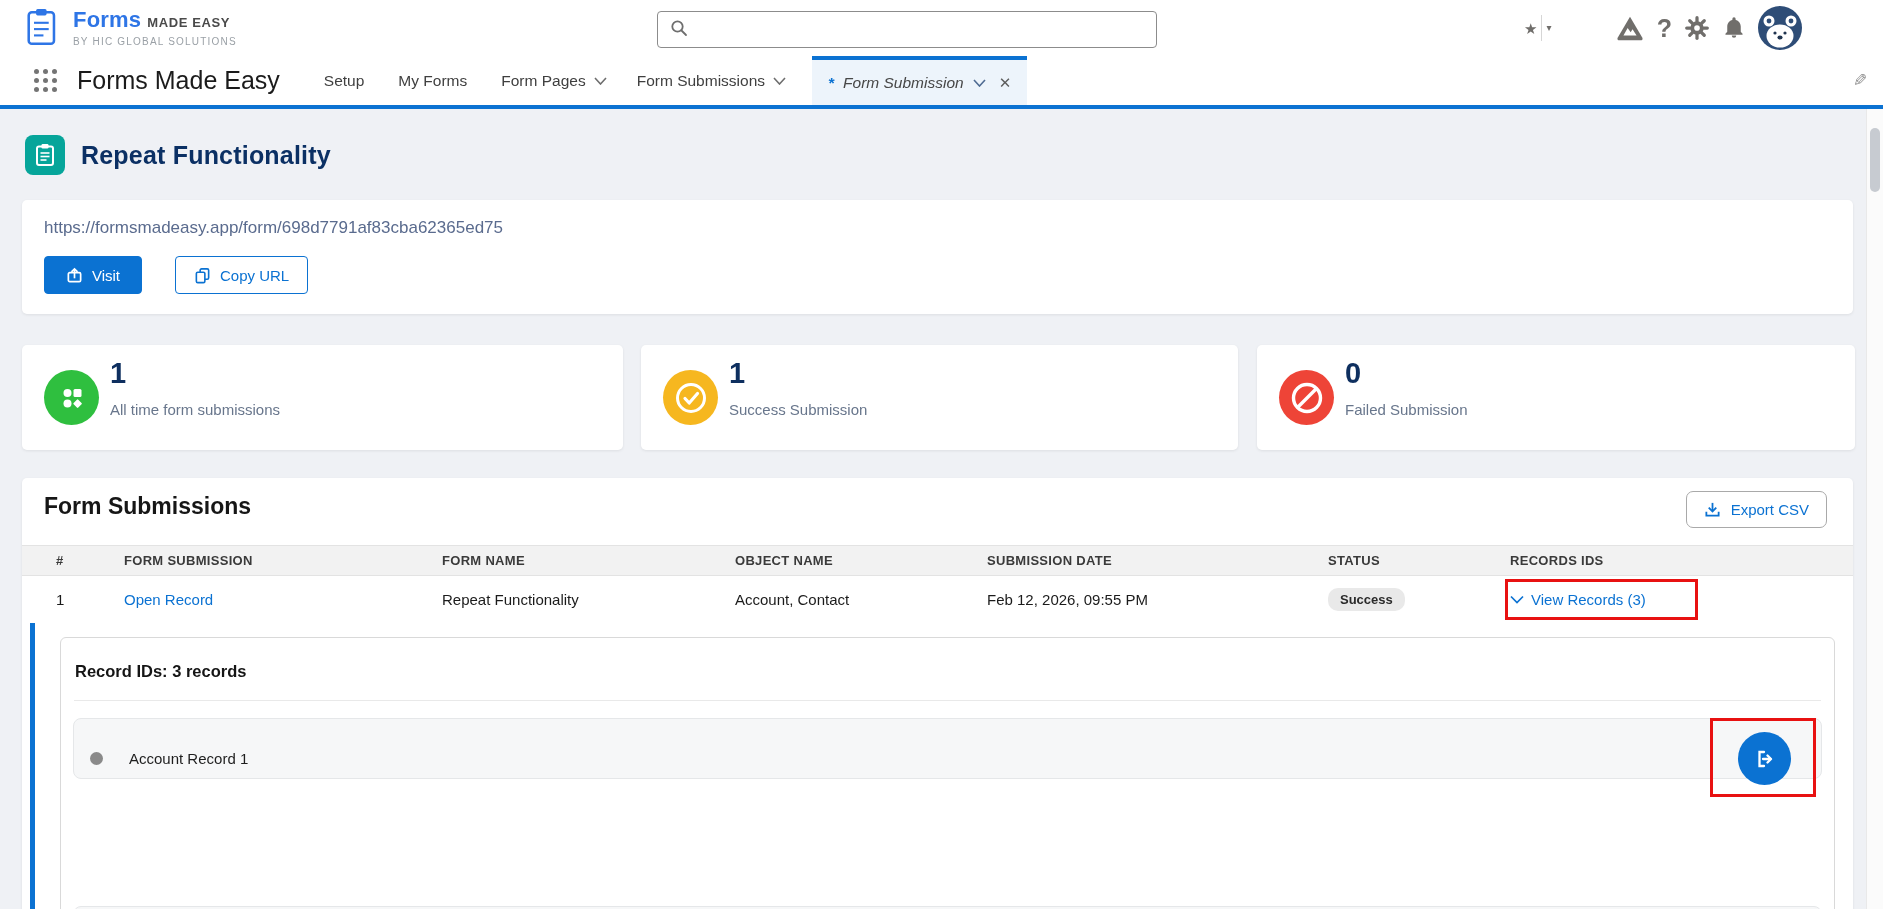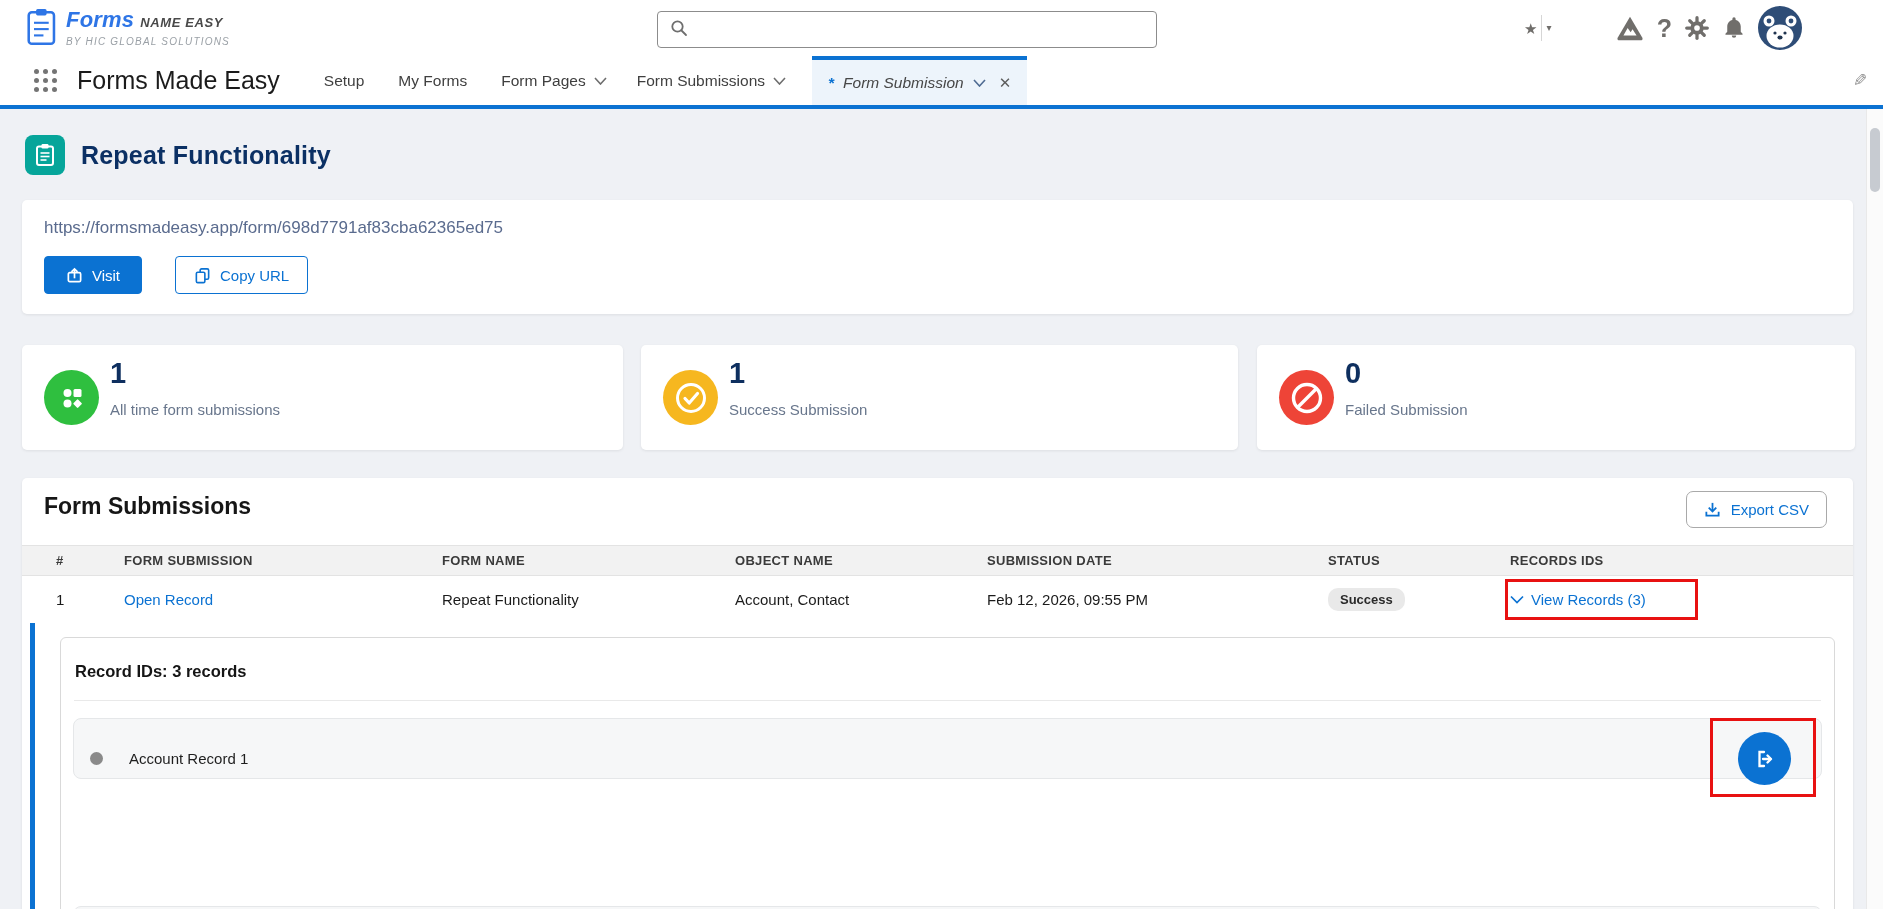--- a/index.html
+++ b/index.html
@@ -3,21 +3,21 @@
 <meta charset="utf-8">
 <style>
   * { margin:0; padding:0; box-sizing:border-box; }
   html,body { background:#dfe3e8; }
   .screen {
     position:relative; width:1883px; height:909px; overflow:hidden;
     background:#eff1f5; font-family:"Liberation Sans", sans-serif;
   }
   
   .topbar { position:absolute; top:0; left:0; width:100%; height:56px; background:#fff; }
-  .logo { position:absolute; left:26px; top:7px; display:flex; gap:3px; align-items:flex-start;font-style:italic; }
+  .logo { position:absolute; left:26px; top:7px; display:flex; gap:10px; align-items:flex-start; }
   .logo-text .row1 { display:flex; align-items:baseline; gap:6px; }
   .brand { font-size:22px; font-weight:700; color:#2e75e6; letter-spacing:.2px; }
   .brand-suffix { font-size:13px; font-weight:600; color:#4a4a4a; letter-spacing:.6px; }
   .tagline { font-size:10px; color:#9aa0a6; letter-spacing:1.2px; margin-top:3px; }
   .search { position:absolute; left:657px; top:11px; width:500px; height:37px;
     border:1px solid #8c8c8c; border-radius:4px; background:#fff;
     display:flex; align-items:center; padding:0 12px; gap:9px; }
   .search input { border:none; outline:none; width:100%; font-size:15px; color:#333;
     font-family:"Liberation Sans", sans-serif; background:transparent; }
   .search input::placeholder { color:#4f4f4f; }
@@ -115,21 +115,21 @@
           <rect x="2" y="5" width="24" height="30" rx="3" fill="none" stroke="#2e75e6" stroke-width="2.4"></rect>
           <rect x="9" y="2" width="10" height="6" rx="1.5" fill="#2e75e6"></rect>
           <line x1="7" y1="15" x2="21" y2="15" stroke="#2e75e6" stroke-width="2"></line>
           <line x1="7" y1="21" x2="21" y2="21" stroke="#2e75e6" stroke-width="2"></line>
           <line x1="7" y1="27" x2="16" y2="27" stroke="#2e75e6" stroke-width="2"></line>
         </svg>
       </span>
       <span class="logo-text">
         <span class="row1">
           <span class="brand">Forms</span>
-          <span class="brand-suffix">NAME EASY</span>
+          <span class="brand-suffix">MADE EASY</span>
         </span>
         <div class="tagline">BY HIC GLOBAL SOLUTIONS</div>
       </span>
     </div>
 
     <div class="search">
       <span>
         <svg width="18" height="18" viewBox="0 0 18 18">
           <circle cx="7.5" cy="7.5" r="5.2" fill="none" stroke="#6e6e6e" stroke-width="1.8"></circle>
           <line x1="11.5" y1="11.5" x2="16" y2="16" stroke="#6e6e6e" stroke-width="1.8" stroke-linecap="round"></line>

